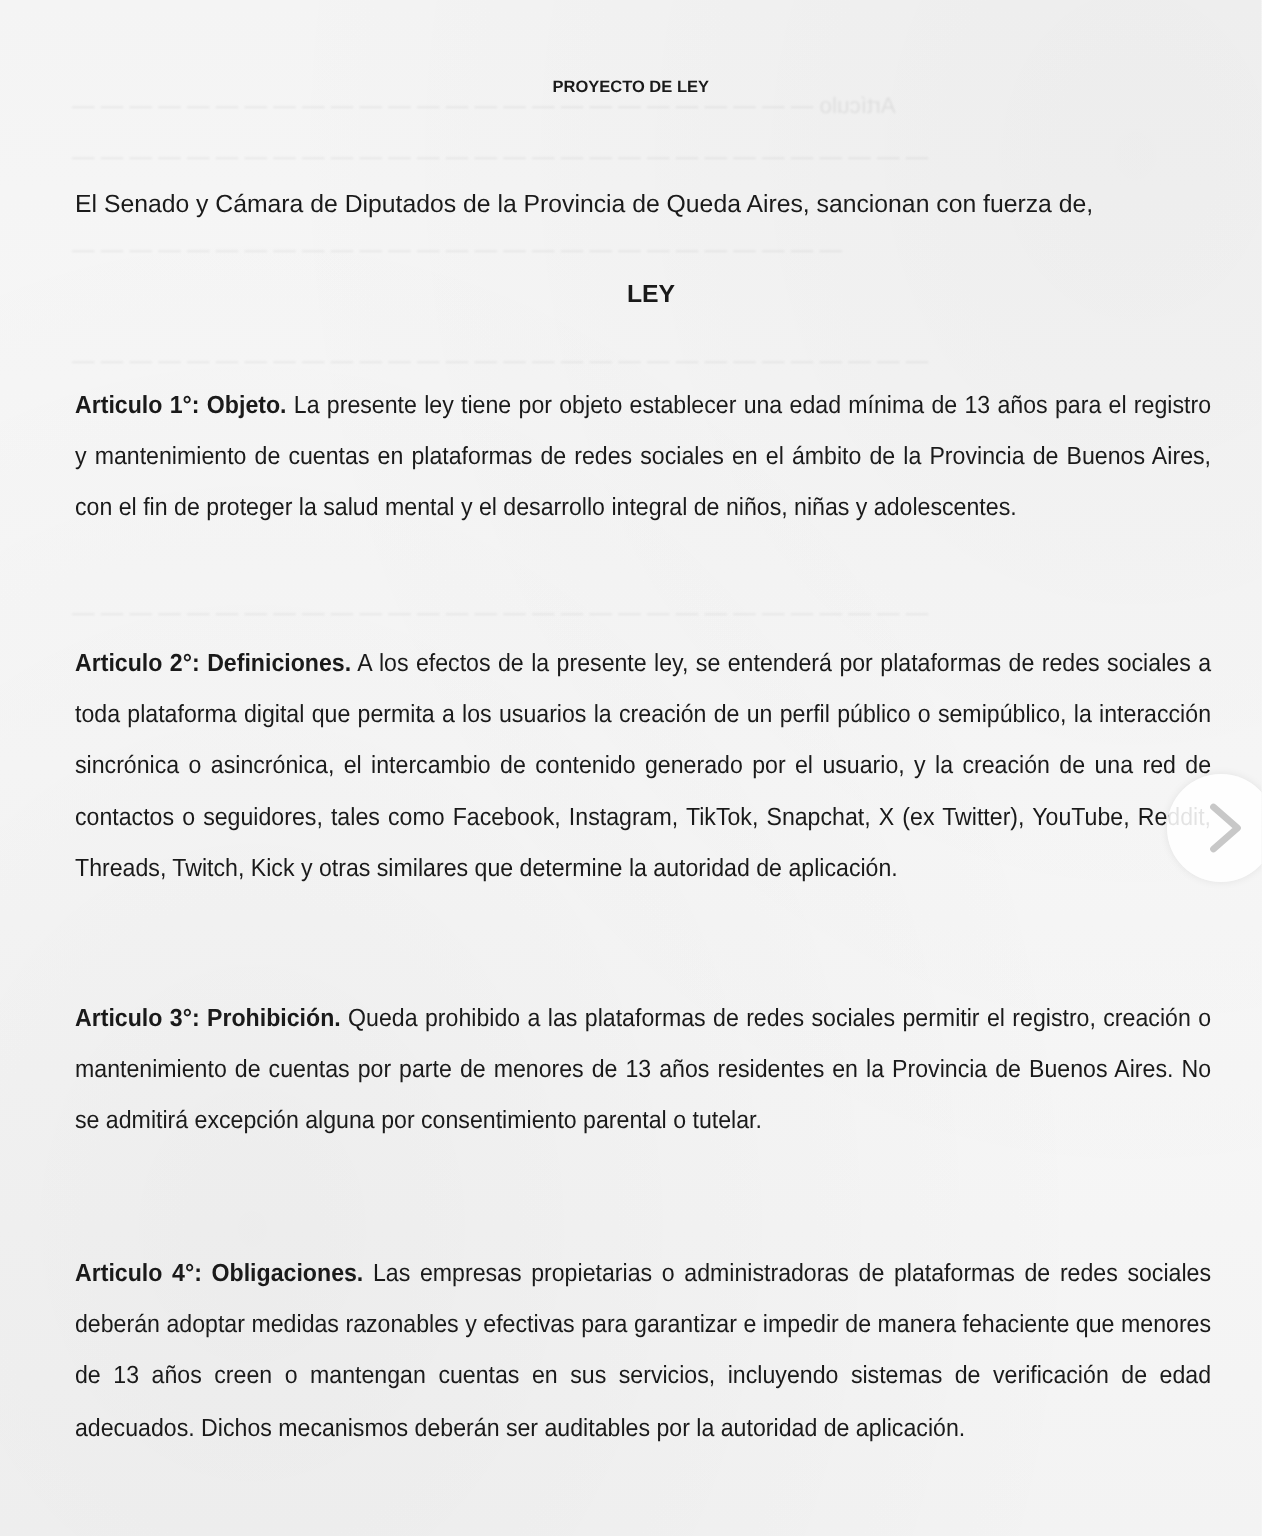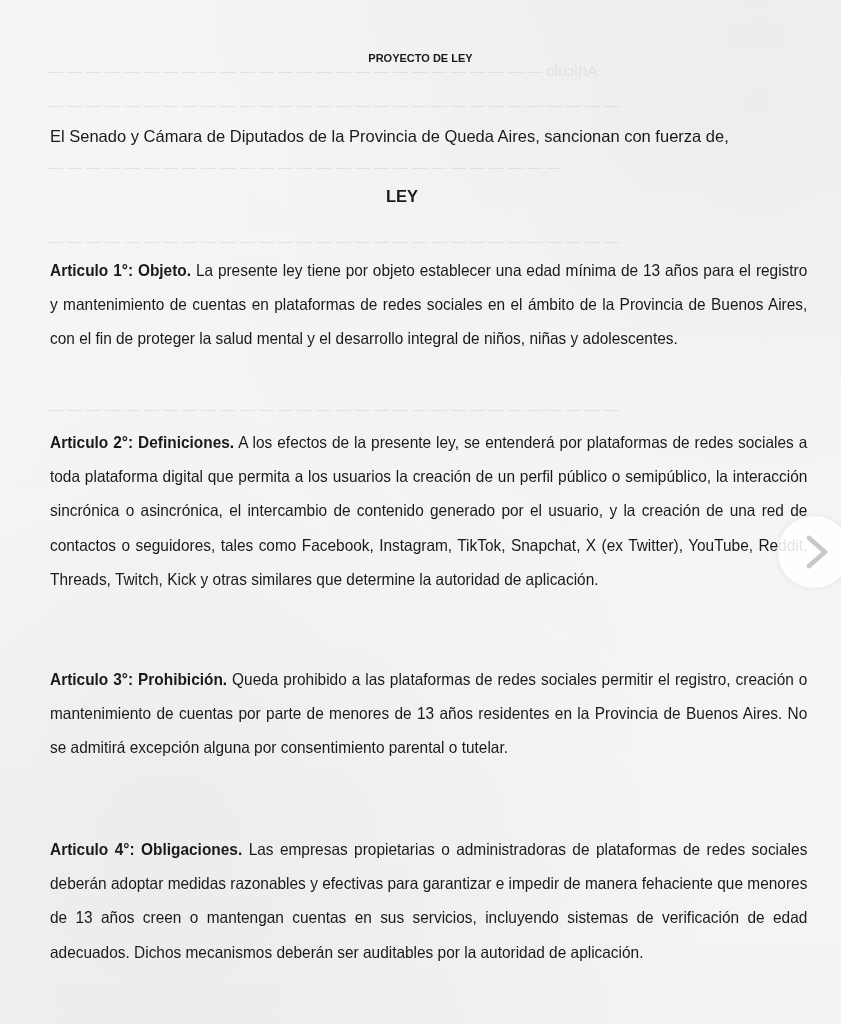--- a/index.html
+++ b/index.html
@@ -55,20 +55,21 @@
       line-height: 33px;
     }
     .ley-heading {
       position: absolute;
       top: 187px;
       left: 0;
       width: 804px;
       text-align: center;
       font-weight: bold;
       font-size: 16.5px;
+      padding-left: 32px;
     }
     .article {
       position: absolute;
       left: 50px;
       width: 758px;
       font-size: 16.5px;
       line-height: 34.2px;
       text-align: justify;
       transform: scaleX(0.935);
       transform-origin: left top;

